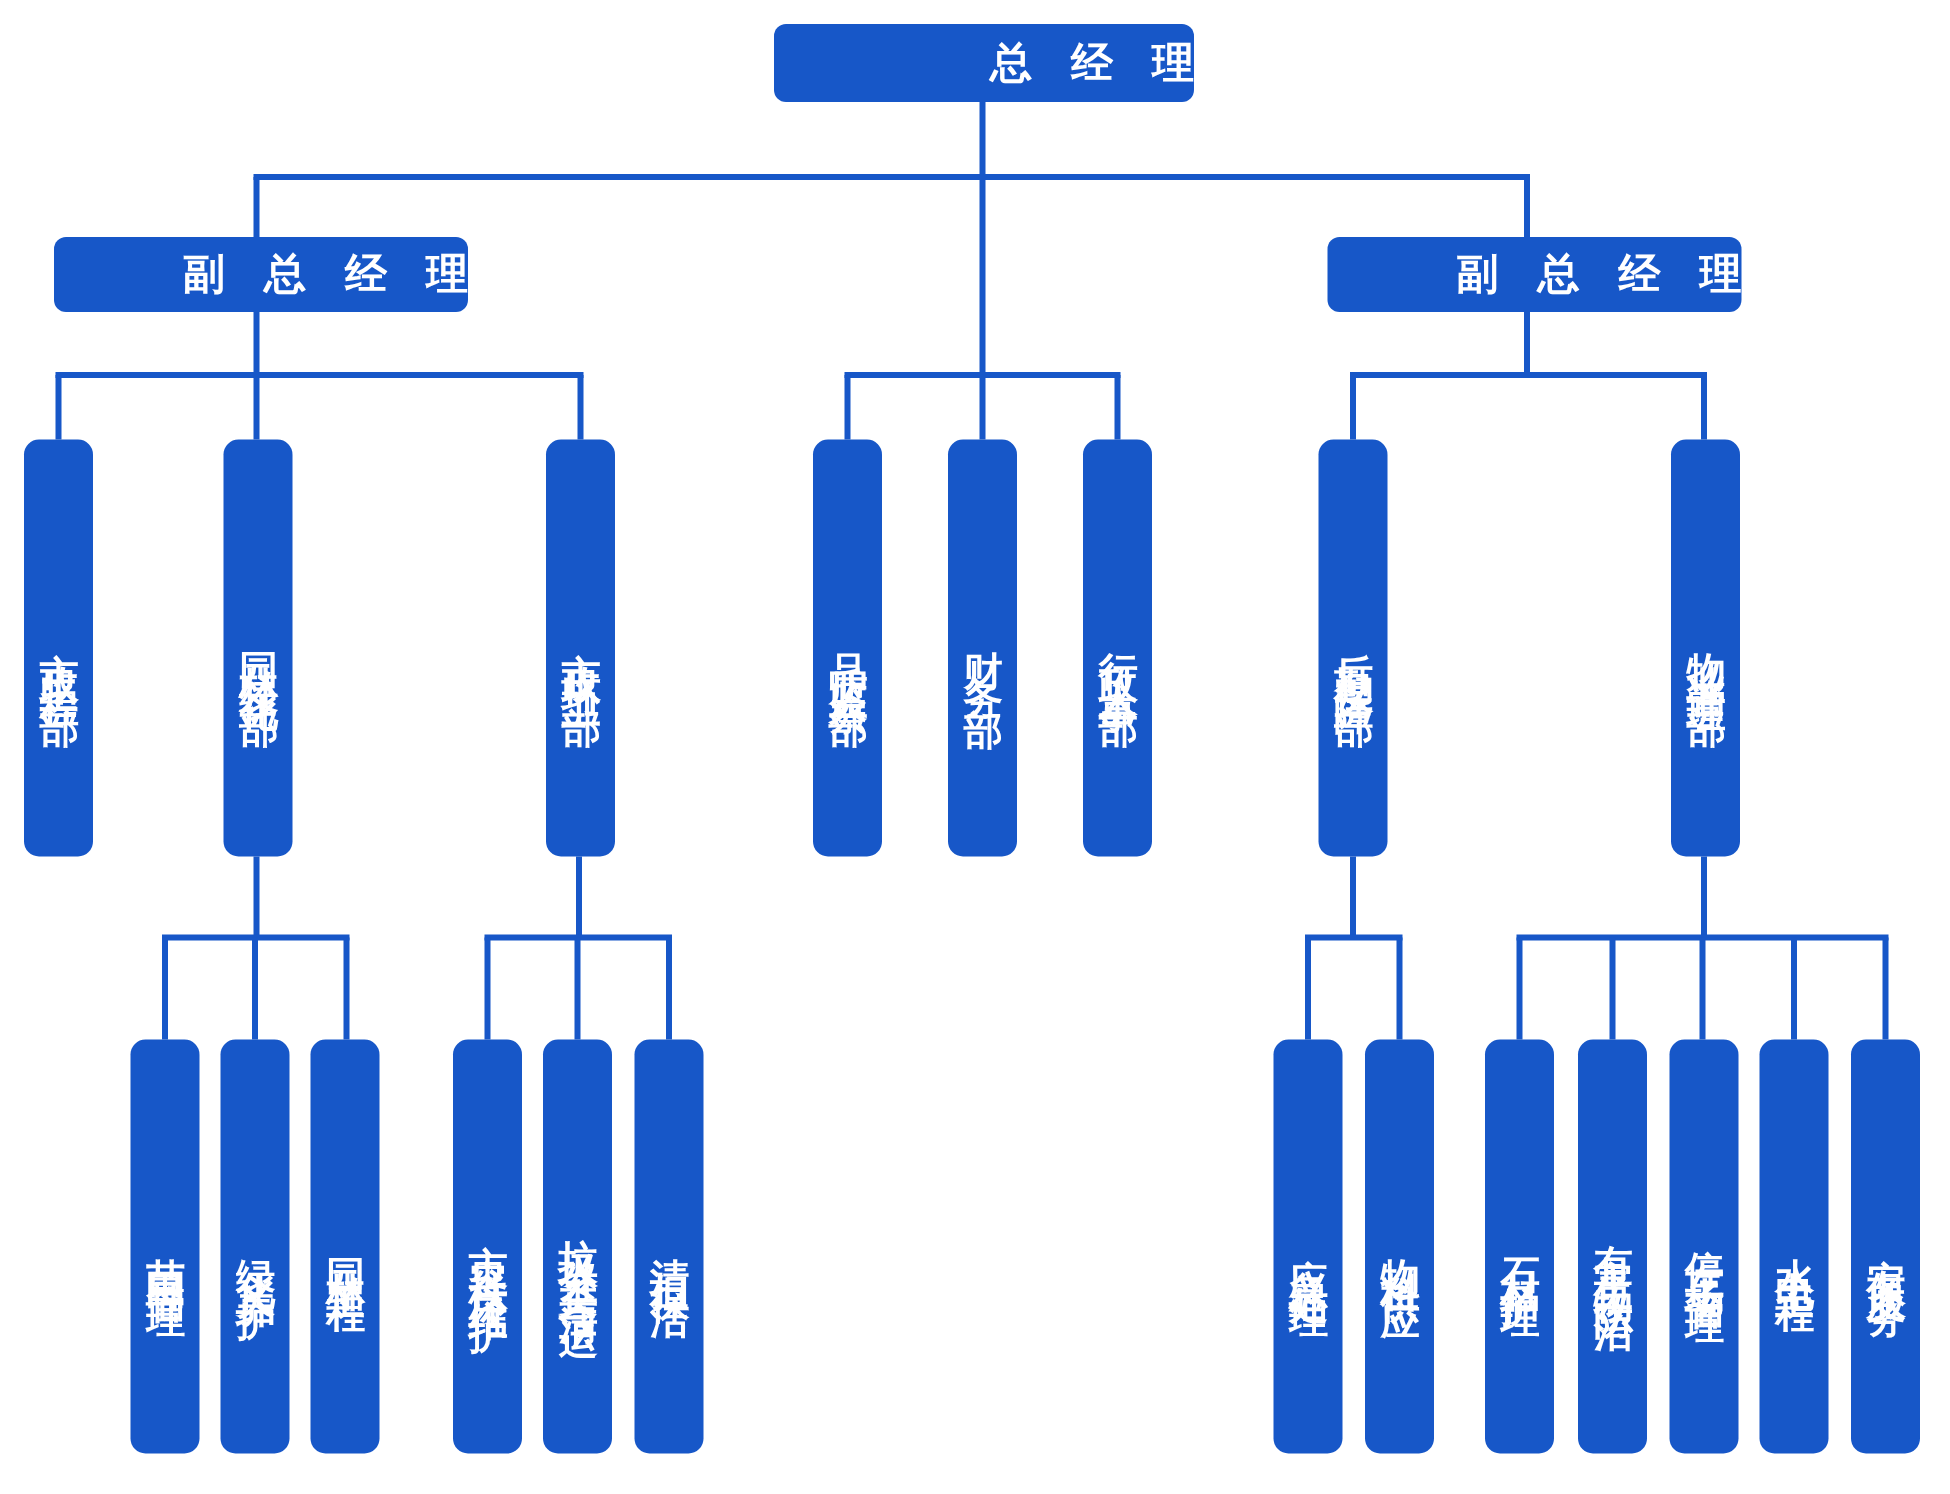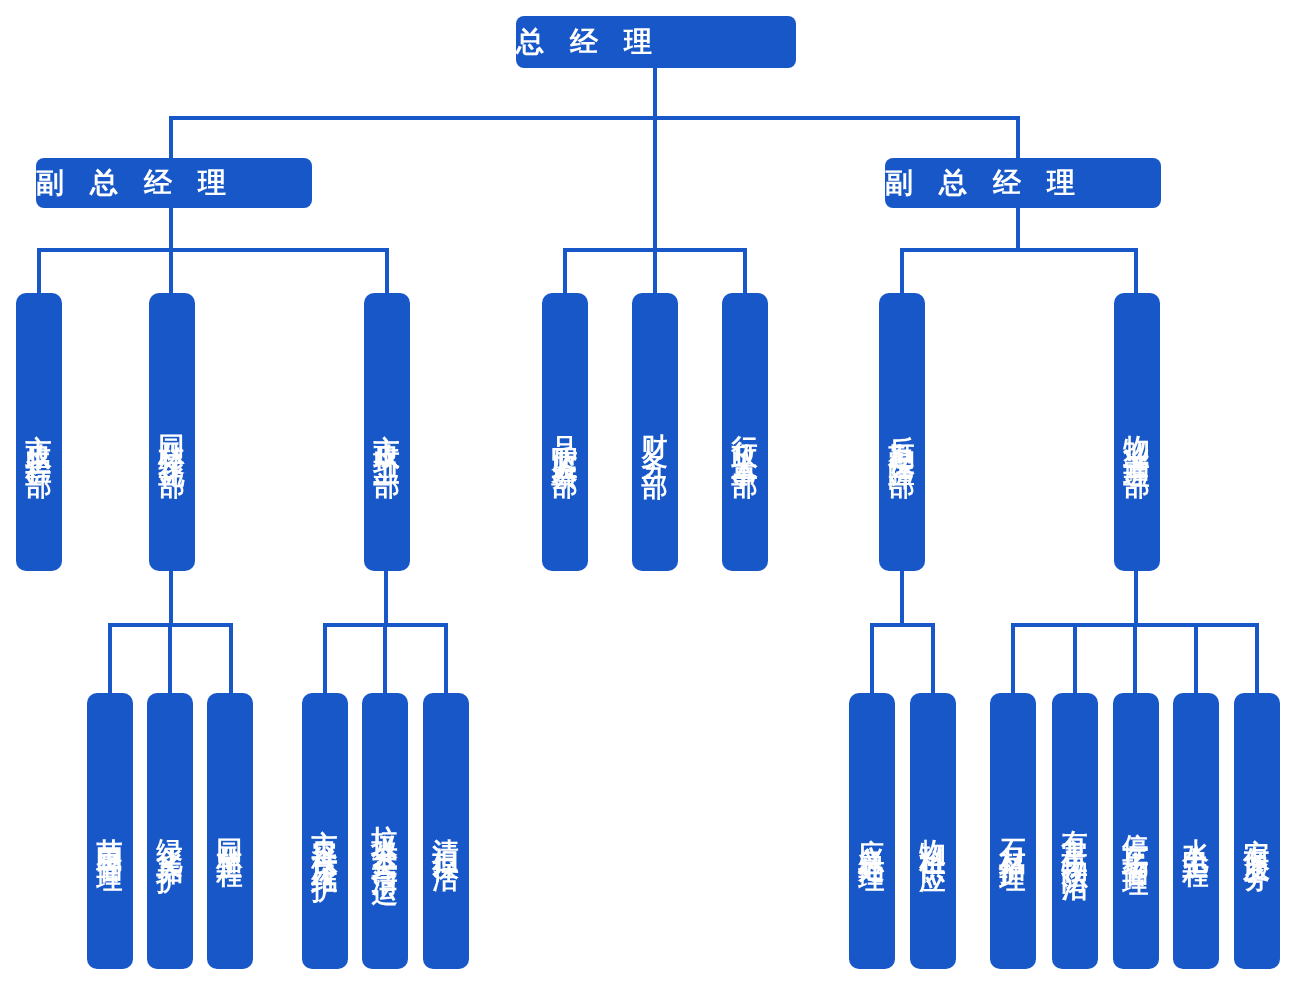--- a/index.html
+++ b/index.html
@@ -12,21 +12,21 @@
     overflow: hidden;
     font-family: "DejaVu Sans", "Liberation Sans", sans-serif;
   }
   .line { position: absolute; background: var(--blue); }
   .hbox {
     position: absolute;
     background: var(--blue);
     border-radius: 8px;
     display: flex;
     align-items: center;
-    justify-content: flex-start;
+    justify-content: flex-end;
     color: var(--text);
   }
   .hbox .lbl {
     font-size: 28px;
     font-weight: 700;
     letter-spacing: 26px;
     margin-right: -26px;
     white-space: nowrap;
   }
   .vbox {

